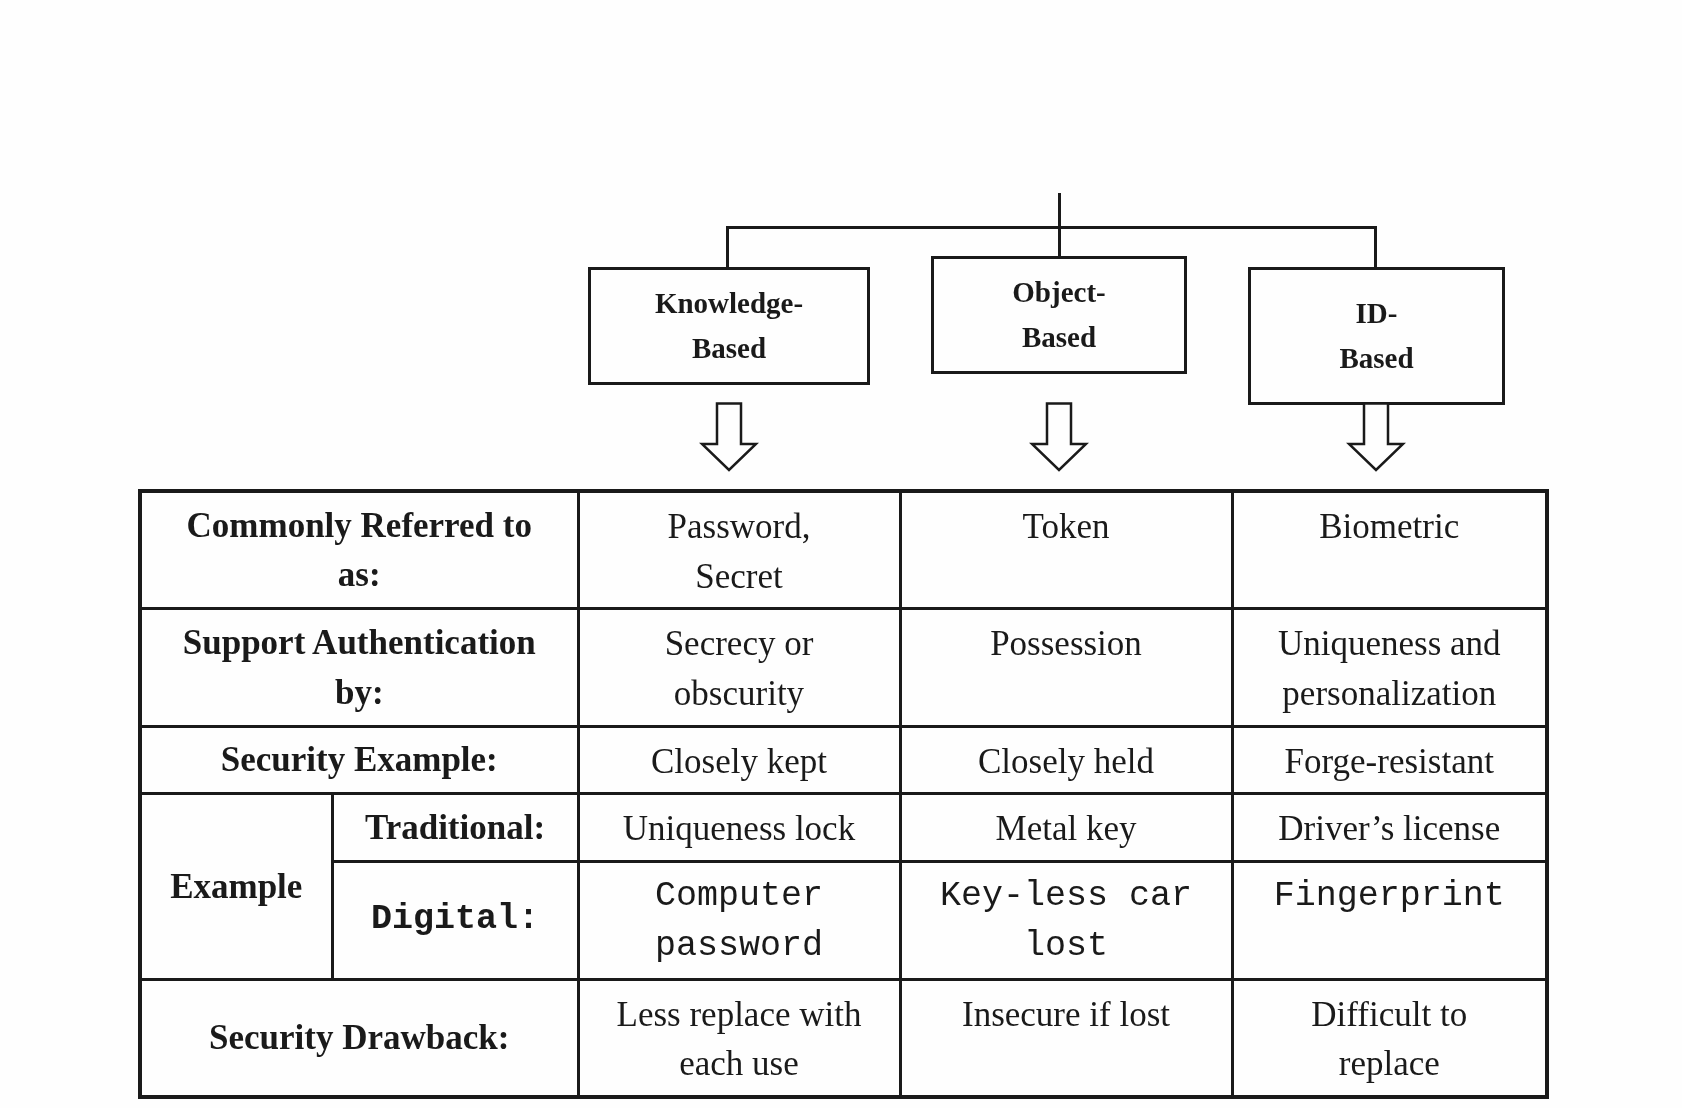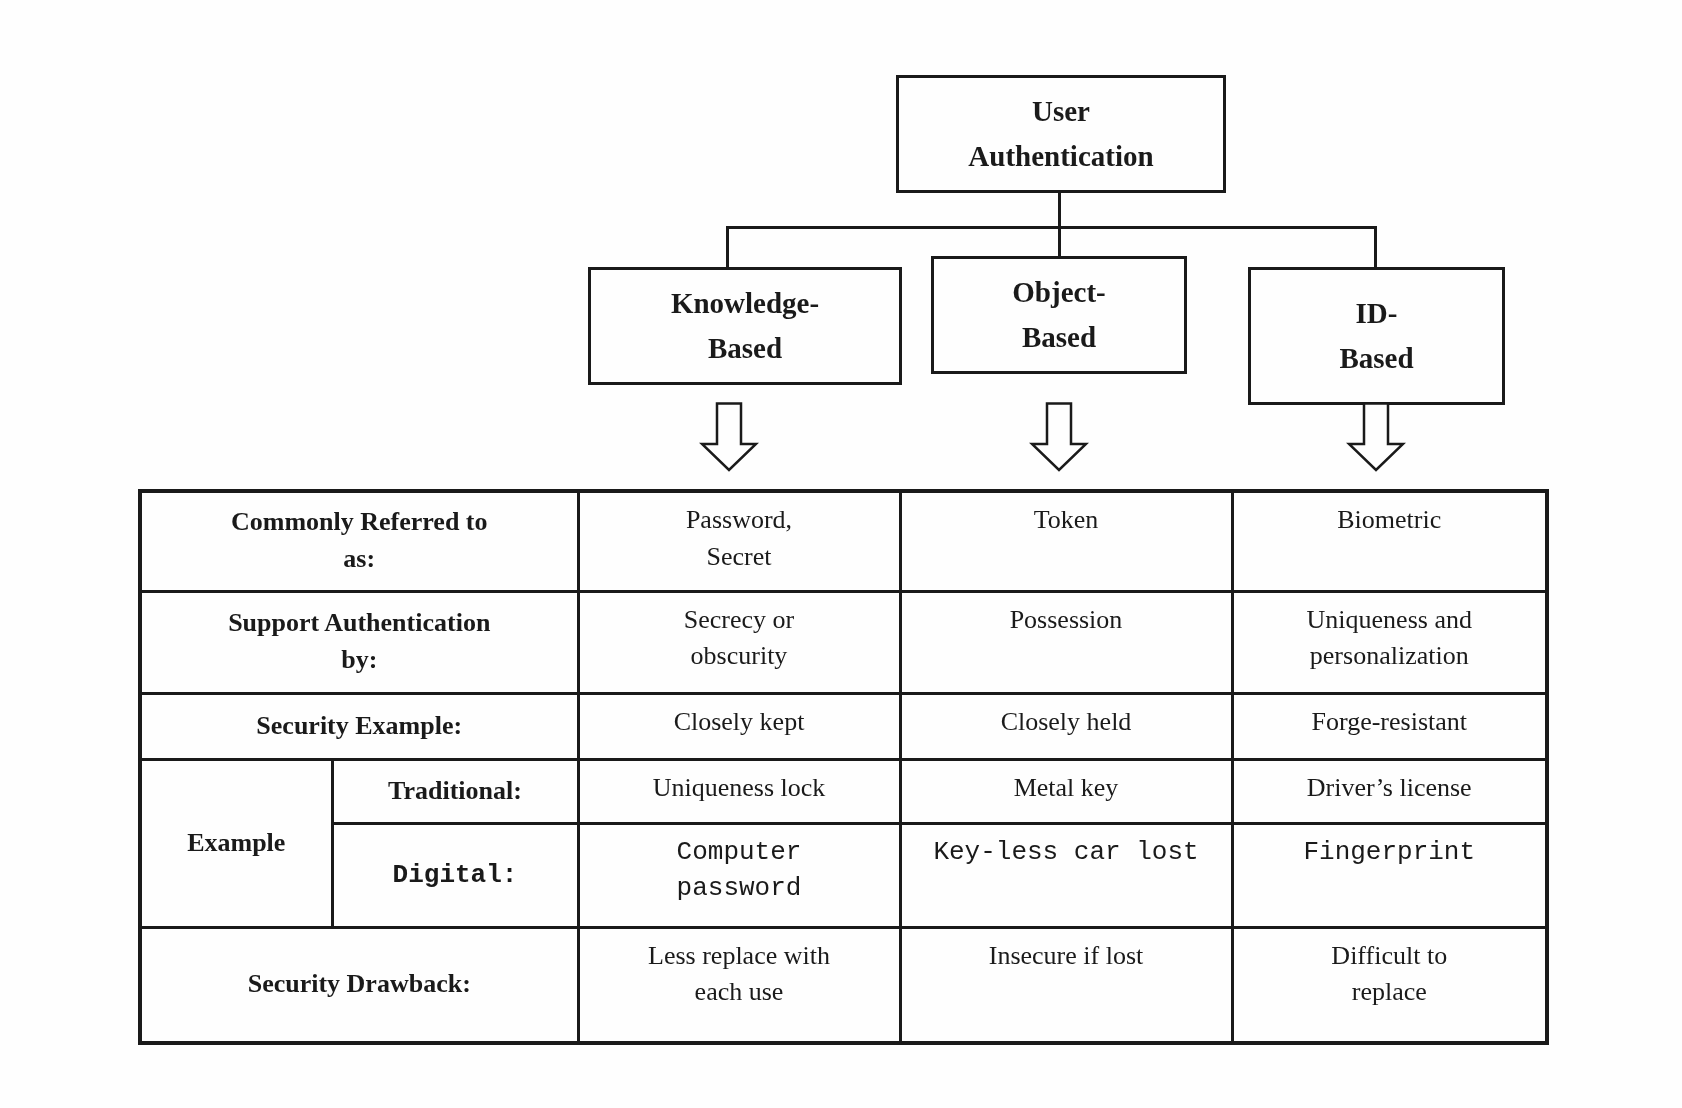--- a/index.html
+++ b/index.html
@@ -47,21 +47,21 @@
     table-layout: fixed;
     background: #fefefe;
   }
   table.compare, table.compare td, table.compare th {
     border: 3px solid #1a1a1a;
   }
   table.compare {
     border-width: 4px;
   }
   table.compare th, table.compare td {
-    font-size: 26px;
+    font-size: 35px;
     line-height: 1.42;
     text-align: center;
     white-space: pre-line;
     padding: 6px 4px;
     box-sizing: border-box;
     overflow: hidden;
   }
   table.compare th {
     font-weight: bold;
     vertical-align: middle;
@@ -70,29 +70,27 @@
     font-weight: normal;
     vertical-align: top;
     padding-top: 9px;
   }
 </style>
 </head>
 <body>
 
 <div id="canvas">
 
-  <div class="node-box" style="left:896px; top:75px; width:330px; height:118px;">User
-Authentication</div>
 
   <div class="connector" style="left:1058px; top:193px; width:3px; height:77px;"></div>
   <div class="connector" style="left:726px; top:226px; width:651px; height:3px;"></div>
   <div class="connector" style="left:726px; top:226px; width:3px; height:44px;"></div>
   <div class="connector" style="left:1374px; top:226px; width:3px; height:44px;"></div>
 
-  <div class="node-box" style="left:588px; top:267px; width:314px; height:118px;">Knowledge-
+  <div class="node-box" style="left:588px; top:267px; width:282px; height:118px;">Knowledge-
 Based</div>
   <div class="node-box" style="left:931px; top:256px; width:256px; height:118px;">Object-
 Based</div>
   <div class="node-box" style="left:1248px; top:267px; width:257px; height:138px;">ID-
 Based</div>
 
   <svg class="block-arrow" style="left:699px; top:402px;" viewBox="0 0 60 70">
     <path d="M 18 1.5 L 42 1.5 L 42 42 L 57 42 L 30 68 L 3 42 L 18 42 Z" fill="#fefefe" stroke="#1a1a1a" stroke-width="2.5"></path>
   </svg>
   <svg class="block-arrow" style="left:1029px; top:402px;" viewBox="0 0 60 70">

